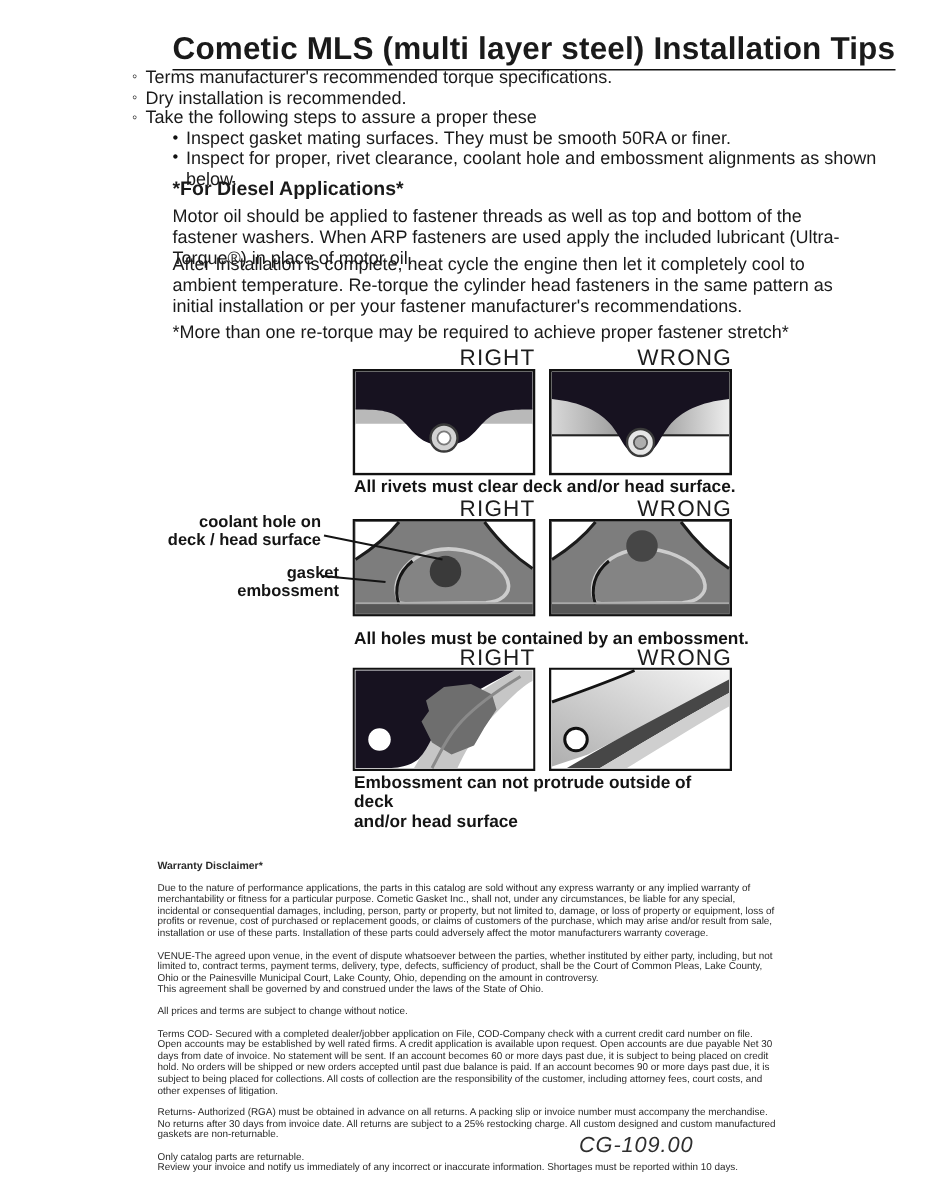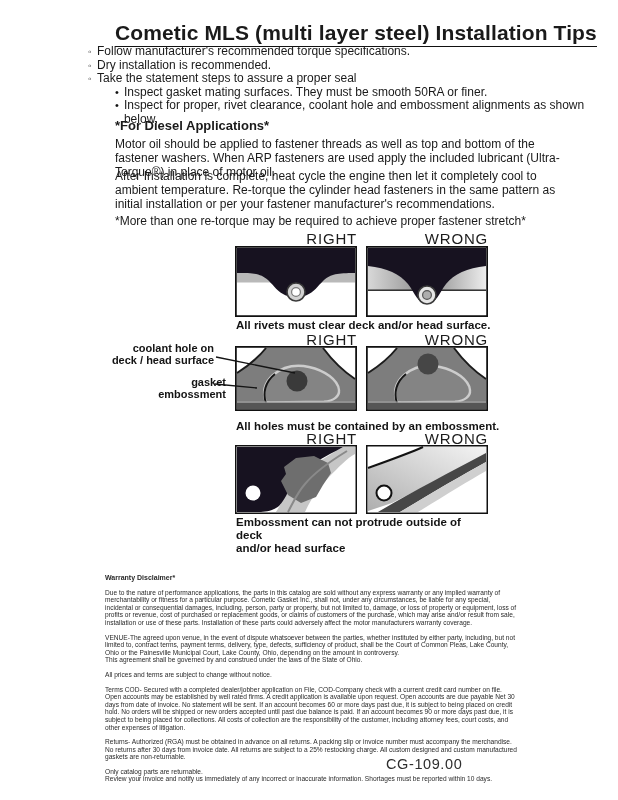--- a/index.html
+++ b/index.html
@@ -23,41 +23,41 @@
   .p1{top:138px;} .p2{top:170px;} .p3{top:215px;}
   .fig-label{width:122px;text-align:right;font-size:15px;letter-spacing:.8px;color:#1c1c1c;}
   .fig-box{overflow:hidden;}
   .fig-box svg{display:block;}
   .caption{font-size:11.5px;font-weight:bold;line-height:13px;color:#141414;}
   .ann{width:104px;text-align:right;font-size:11px;font-weight:bold;line-height:11.5px;color:#141414;}
   .leader{pointer-events:none;}
   .fineprint{left:105px;top:574px;width:414px;font-size:6.6px;line-height:7.6px;color:#2a2a2a;}
   .fineprint h4{margin:0 0 7px 0;font-size:7px;}
   .fineprint p{margin:0 0 7px 0;}
-  .doc-code{left:386px;top:756px;font-size:14.5px;letter-spacing:.6px;color:#2e2e2e;}
+  .doc-code{left:386px;top:756px;font-size:14.5px;letter-spacing:.6px;color:#2e2e2e;font-style:italic;}
 </style>
 </head>
 <body>
 
 <div class="page">
 
   <div class="abs doc-title">Cometic MLS (multi layer steel) Installation Tips</div>
 
   <div class="abs bullets">
     <div class="b-row">
       <span class="b-mark">◦</span>
-      <span>Follow manufacturer's recommended torque specifications.</span>
+      <span>Terms manufacturer's recommended torque specifications.</span>
     </div>
     <div class="b-row">
       <span class="b-mark">◦</span>
       <span>Dry installation is recommended.</span>
     </div>
     <div class="b-row">
       <span class="b-mark">◦</span>
-      <span>Take the statement steps to assure a proper seal</span>
+      <span>Take the following steps to assure a proper these</span>
     </div>
     <div class="sb-row">
       <span class="sb-mark">•</span>
       <span>Inspect gasket mating surfaces.  They must be smooth 50RA or finer.</span>
     </div>
     <div class="sb-row">
       <span class="sb-mark">•</span>
       <span>Inspect for proper, rivet clearance, coolant hole and embossment alignments as shown below.</span>
     </div>
   </div>

